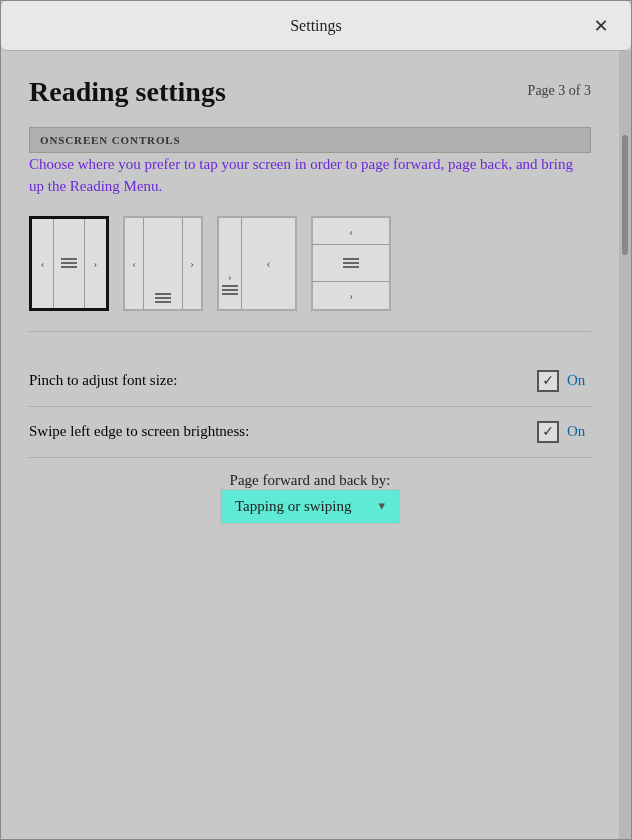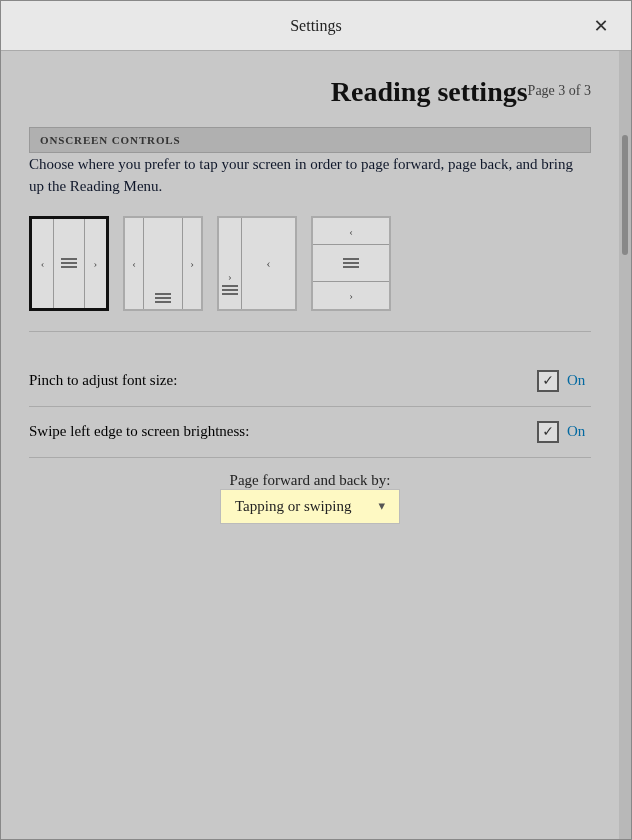--- a/index.html
+++ b/index.html
@@ -25,20 +25,21 @@
 
     .title-bar {
       background: #e8e8e8;
       border-bottom: 1px solid #aaa;
       height: 50px;
       display: flex;
       align-items: center;
       justify-content: center;
       position: relative;
       flex-shrink: 0;
+      border-radius: 6px;
     }
 
     .title-bar-text {
       font-size: 16px;
       font-weight: normal;
       color: #222;
     }
 
     .close-btn {
       position: absolute;
@@ -81,24 +82,23 @@
     .scrollbar-thumb {
       width: 6px;
       height: 120px;
       background: #888;
       border-radius: 3px;
       margin-top: 80px;
     }
 
     .page-header {
       display: flex;
-      justify-content: flex-end;
+      justify-content: space-between;
       align-items: flex-start;
       margin-bottom: 18px;
-      margin-left: 6px;
     }
 
     .page-title {
       font-size: 28px;
       font-weight: bold;
       color: #111;
       line-height: 1.2;
     }
 
     .page-indicator {
@@ -113,21 +113,21 @@
       border: 1px solid #999;
       padding: 6px 10px;
       font-size: 11px;
       font-weight: bold;
       letter-spacing: 0.08em;
       color: #333;
     }
 
     .section-description {
       font-size: 15px;
-      color: #0f172a;
+      color: #6d28d9;
       line-height: 1.5;
       margin-bottom: 18px;
     }
 
     .layout-options {
       display: flex;
       gap: 14px;
       margin-bottom: 24px;
       padding-bottom: 20px;
       border-bottom: 1px solid #aaa;
@@ -339,21 +339,21 @@
       padding: 14px 0;
       flex-direction: column;
     }
 
     .select-label {
       font-size: 15px;
       color: #222;
     }
 
     .select-control {
-      background: #fef9c3;
+      background: #5eead4;
       border: 1px solid #bbb;
       padding: 8px 14px;
       font-size: 15px;
       color: #222;
       display: flex;
       align-items: center;
       gap: 10px;
       cursor: pointer;
       min-width: 180px;
       justify-content: space-between;

